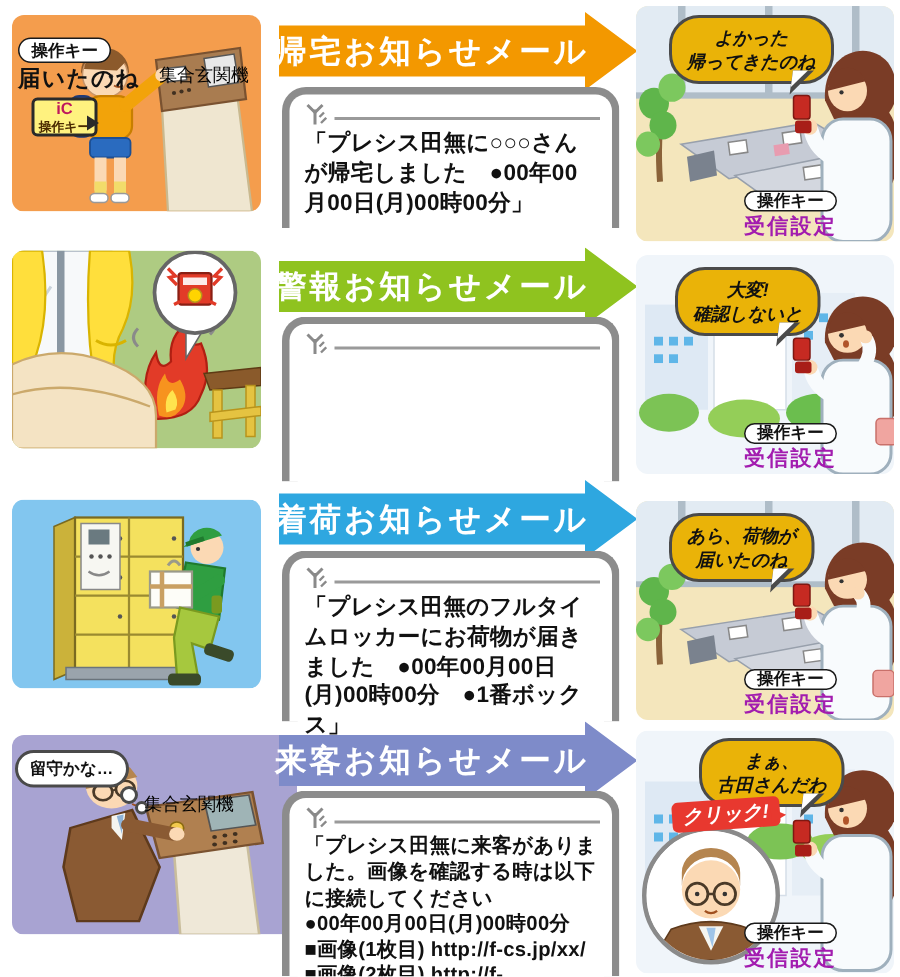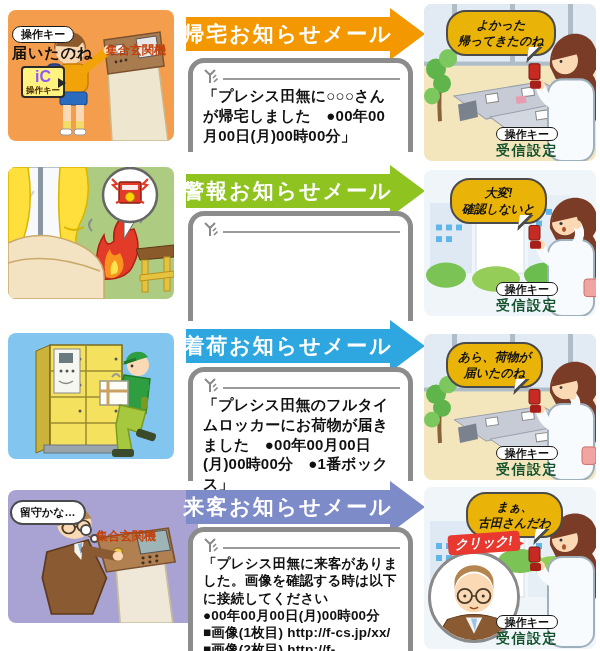--- a/index.html
+++ b/index.html
@@ -50,34 +50,34 @@
   .speech:before{content:"";position:absolute;right:20px;bottom:-9px;width:0;height:0;
     border:5px solid transparent;border-top:11px solid #fff;transform:skewX(-30deg);z-index:1;}
   .thought{position:absolute;background:#fff;border:2px solid #4a4a4a;border-radius:16px;
     padding:3px 8px;font-weight:bold;font-size:11px;color:#111;z-index:3;white-space:nowrap;}
   .dot{position:absolute;background:#fff;border:2px solid #4a4a4a;border-radius:50%;z-index:3;}
 
   
   .keyset{position:absolute;text-align:center;z-index:4;line-height:1.15;}
   .oval{display:inline-block;background:#fff;border:1.6px solid #1a1a1a;border-radius:999px;
     padding:0 8px;font-size:11px;font-weight:bold;color:#111;}
-  .setting{font-size:14px;font-weight:800;color:#14532d;letter-spacing:1.5px;}
+  .setting{font-size:14px;font-weight:800;color:#a21caf;letter-spacing:1.5px;}
   .ks-r{left:0;right:0;bottom:3px;}
   .ks-r .inner{margin-left:34px;}
 
   
   .l1-labels{position:absolute;left:4px;top:14px;z-index:4;}
   .l1-setting{font-size:15px;font-weight:800;color:#111;letter-spacing:1px;margin-top:1px;}
   .icbox{position:relative;margin:3px 0 0 9px;width:40px;background:#FFF27F;
     border:2px solid #2a2a2a;border-radius:4px;text-align:center;line-height:1.05;padding:1px 0;}
   .icbox:after{content:"";position:absolute;right:-8px;top:10px;width:0;height:0;
     border:5px solid transparent;border-left:8px solid #2a2a2a;}
-  .ic-top{font-size:16px;font-weight:800;color:#8b5cf6;}
+  .ic-top{font-size:11px;font-weight:800;color:#be185d;}
   .ic-bottom{font-size:8.5px;font-weight:800;color:#4a2a00;}
-  .machine-label{position:absolute;font-size:12px;font-weight:700;color:#c2410c;z-index:3;}
+  .machine-label{position:absolute;font-size:12px;font-weight:400;color:#000000;z-index:3;}
 
   
   .click-badge{position:absolute;left:24px;top:46px;background:#E8382F;color:#fff;
     font-style:italic;font-weight:800;font-size:13px;padding:1px 7px;border-radius:4px;
     transform:rotate(-4deg);z-index:5;}
   .click-badge:after{content:"";position:absolute;right:-9px;top:8px;width:0;height:0;
     border:5px solid transparent;border-left:10px solid #E8382F;}
 
   
   .visitor{position:absolute;left:4px;top:64px;width:86px;height:86px;border-radius:50%;

